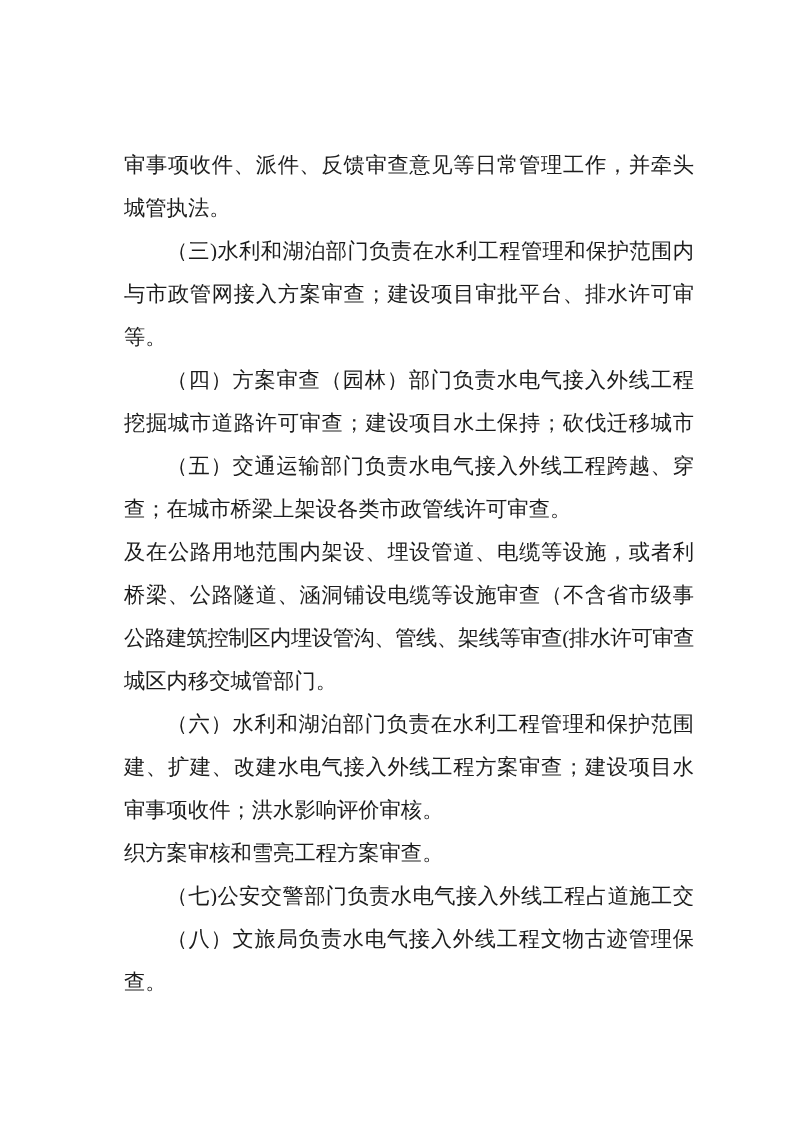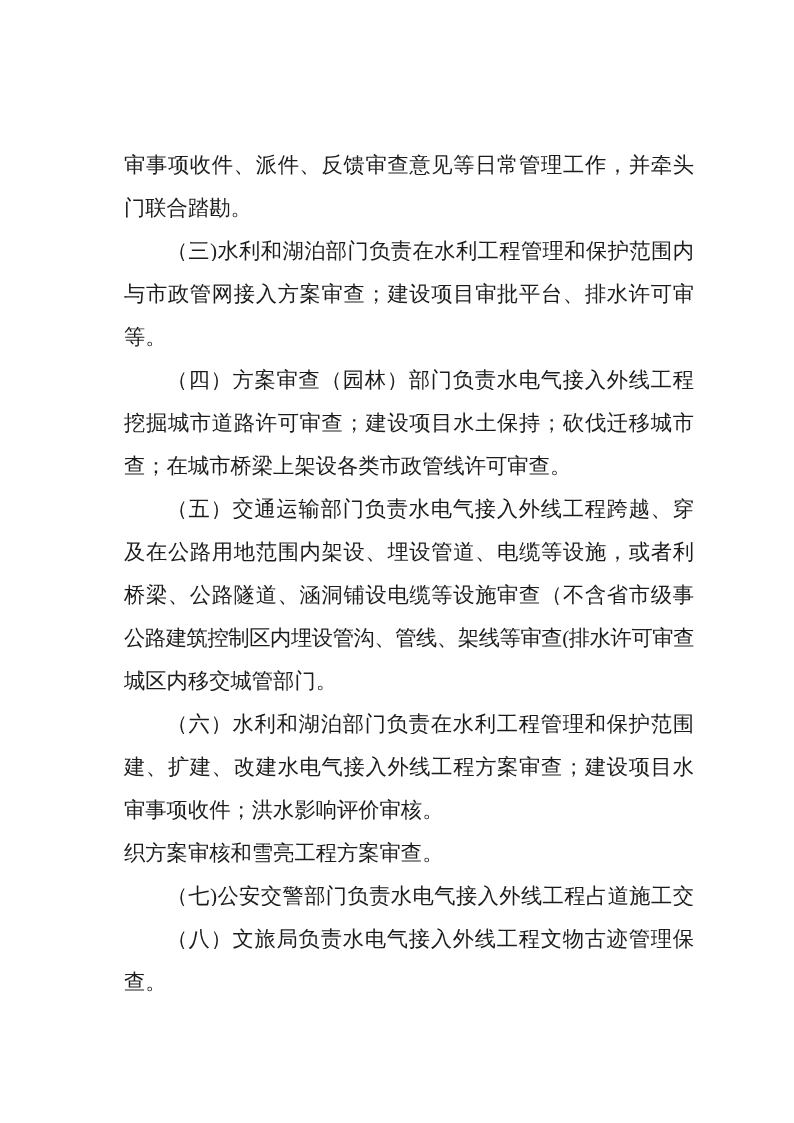--- a/index.html
+++ b/index.html
@@ -39,28 +39,28 @@
   .line.indent {
     text-indent: 2em;
   }
 </style>
 </head>
 <body>
 
 <div class="page">
   <div class="content" id="doc-body">
       <div class="line" style="">审事项收件、派件、反馈审查意见等日常管理工作，并牵头组织部</div>
-      <div class="line last" style="">门联合踏勘。</div>
+      <div class="line last" style="">城管执法。</div>
       <div class="line indent" style="">（三)水利和湖泊部门负责在水利工程管理和保护范围内新</div>
       <div class="line" style="">与市政管网接入方案审查；建设项目审批平台、排水许可审查意见</div>
       <div class="line last" style="">等。</div>
       <div class="line indent" style="">（四）方案审查（园林）部门负责水电气接入外线工程占用、</div>
       <div class="line" style="">挖掘城市道路许可审查；建设项目水土保持；砍伐迁移城市树木审</div>
+      <div class="line indent" style="">（五）交通运输部门负责水电气接入外线工程跨越、穿越公路</div>
       <div class="line last" style="">查；在城市桥梁上架设各类市政管线许可审查。</div>
-      <div class="line indent" style="">（五）交通运输部门负责水电气接入外线工程跨越、穿越公路</div>
       <div class="line" style="">及在公路用地范围内架设、埋设管道、电缆等设施，或者利用公路</div>
       <div class="line" style="">桥梁、公路隧道、涵洞铺设电缆等设施审查（不含省市级事项）；</div>
       <div class="line" style="letter-spacing: -0.451613px;">公路建筑控制区内埋设管沟、管线、架线等审查(排水许可审查意见)，</div>
       <div class="line last" style="">城区内移交城管部门。</div>
       <div class="line indent" style="">（六）水利和湖泊部门负责在水利工程管理和保护范围内新</div>
       <div class="line" style="">建、扩建、改建水电气接入外线工程方案审查；建设项目水土保持</div>
       <div class="line last" style="">审事项收件；洪水影响评价审核。</div>
       <div class="line last" style="">织方案审核和雪亮工程方案审查。</div>
       <div class="line indent" style="">（七)公安交警部门负责水电气接入外线工程占道施工交通组</div>
       <div class="line indent" style="">（八）文旅局负责水电气接入外线工程文物古迹管理保护审</div>

